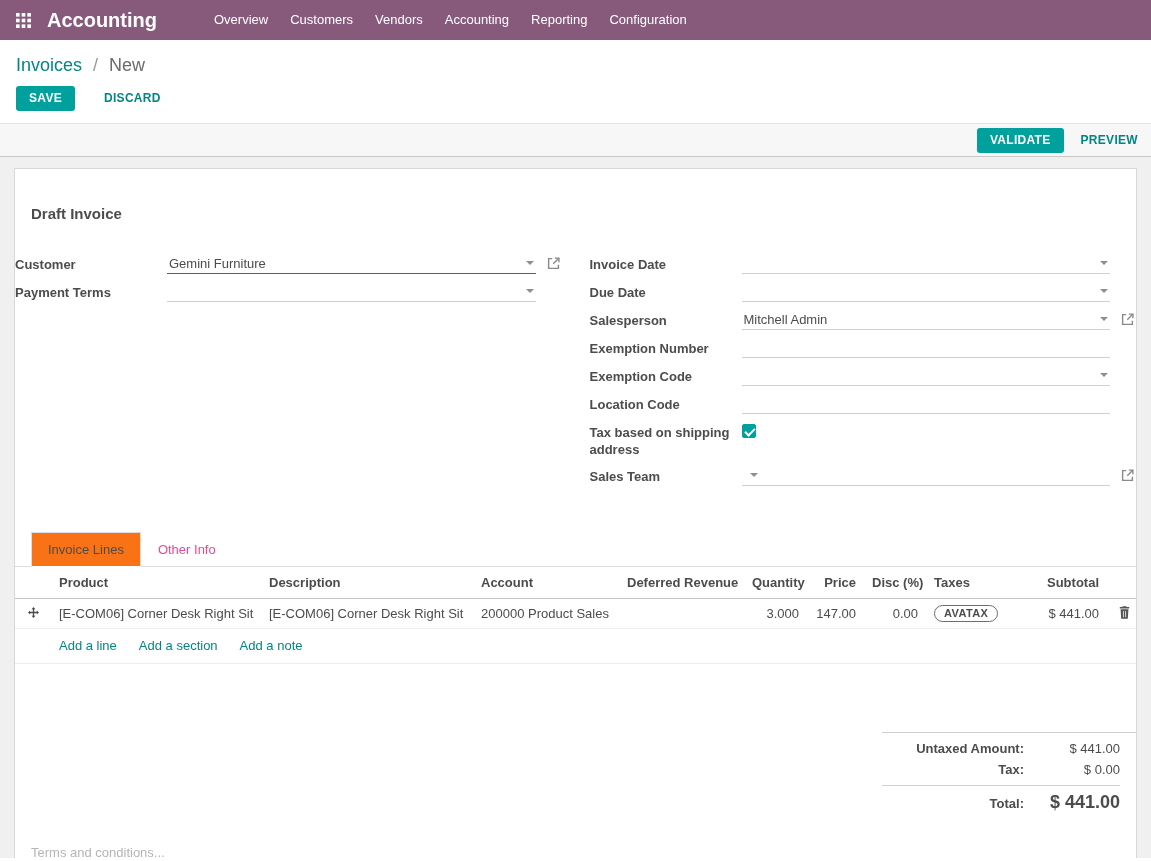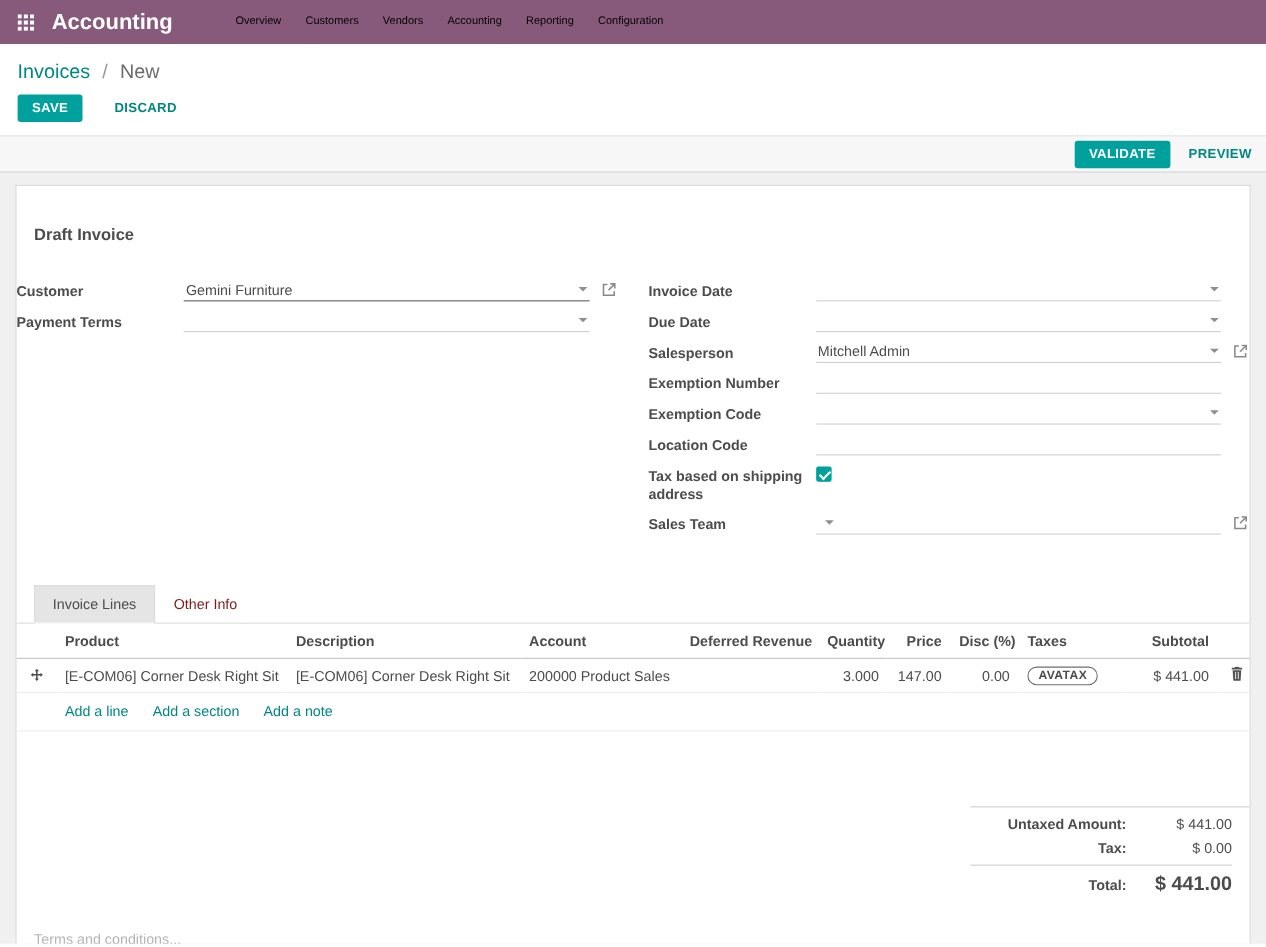--- a/index.html
+++ b/index.html
@@ -16,21 +16,21 @@
     width: 1151px; height: 861px; overflow: hidden;
     font-family: "Liberation Sans", sans-serif;
     font-size: 13px; color: var(--text); background: #fff;
   }
 
   
   .navbar { height: 40px; background: var(--brand); display: flex; align-items: center; padding: 0 16px; }
   .apps-btn { display: flex; align-items: center; margin-right: 16px; cursor: pointer; }
   .app-title { color: #fff; font-size: 20px; font-weight: bold; margin-right: 46px; cursor: pointer; white-space: nowrap; }
   .nav-menu { display: flex; list-style: none; margin: 0; padding: 0; }
-  .nav-menu li { color: #000000; font-size: 10px; padding: 0 11px; line-height: 40px; cursor: pointer; white-space: nowrap; text-align: center; }
+  .nav-menu li { color: #ffffff; font-size: 13px; padding: 0 11px; line-height: 40px; cursor: pointer; white-space: nowrap; text-align: center; }
 
   
   .control-panel { padding: 14px 16px 12px; background: #fff; }
   .breadcrumb { font-size: 18px; line-height: 22px; }
   .breadcrumb .bc-link { color: var(--link); cursor: pointer; text-decoration: none; }
   .breadcrumb .bc-sep { color: #999; margin: 0 6px; }
   .breadcrumb .bc-current { color: #6b6b6b; }
   .cp-buttons { margin-top: 10px; display: flex; align-items: center; gap: 16px; }
 
   .btn { border: none; border-radius: 3px; font-size: 12px; font-weight: bold; letter-spacing: .3px;
@@ -74,22 +74,22 @@
   .nounderline { padding-top: 2px; }
   .checkbox { display: inline-block; width: 14px; height: 14px; border-radius: 2px; border: 1px solid #b5b5b5;
               background: #fff; position: relative; cursor: pointer; }
   .checkbox.checked { background: var(--accent); border-color: var(--accent); }
   .checkbox.checked::after { content: ""; position: absolute; left: 4px; top: 1px; width: 4px; height: 8px;
               border: solid #fff; border-width: 0 2px 2px 0; transform: rotate(45deg); }
 
   
   .notebook { margin-top: 38px; }
   .tab-bar { display: flex; padding-left: 16px; border-bottom: 1px solid #ddd; }
-  .tab { padding: 9px 16px; cursor: pointer; color: #7f1d1d; border: 1px solid transparent; margin-bottom: -1px; }
-  .tab.active { background: #e5e5e5; color: var(--text); border-color: #ddd; border-bottom-color: #fff; text-align: center; }
+  .tab { padding: 9px 16px; cursor: pointer; color: #ec4899; border: 1px solid transparent; margin-bottom: -1px; }
+  .tab.active { background: #f97316; color: var(--text); border-color: #ddd; border-bottom-color: #fff; text-align: center; }
 
   
   .lines-table { width: 100%; border-collapse: collapse; table-layout: fixed; font-size: 13px; }
   .lines-table th { text-align: left; font-weight: bold; color: var(--text); padding: 8px 8px;
                     border-bottom: 1px solid #c4c4c4; white-space: nowrap; overflow: hidden; }
   .lines-table td { padding: 6px 8px; border-bottom: 1px solid #ededed; white-space: nowrap; overflow: hidden; cursor: pointer; }
   .lines-table .num { text-align: right; }
   .c-handle { text-align: center !important; padding-left: 2px !important; padding-right: 2px !important; }
   .c-trash { text-align: center !important; }
   .tag { display: inline-block; border: 1px solid #6d6d6d; border-radius: 12px; padding: 1px 9px 2px;

